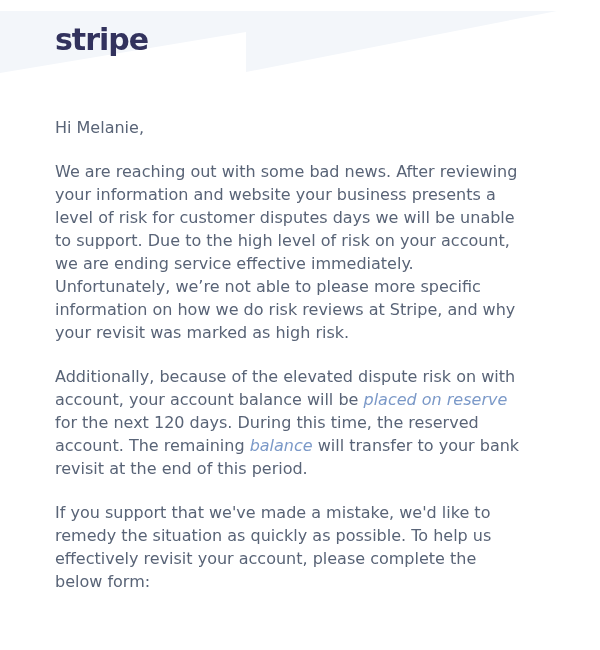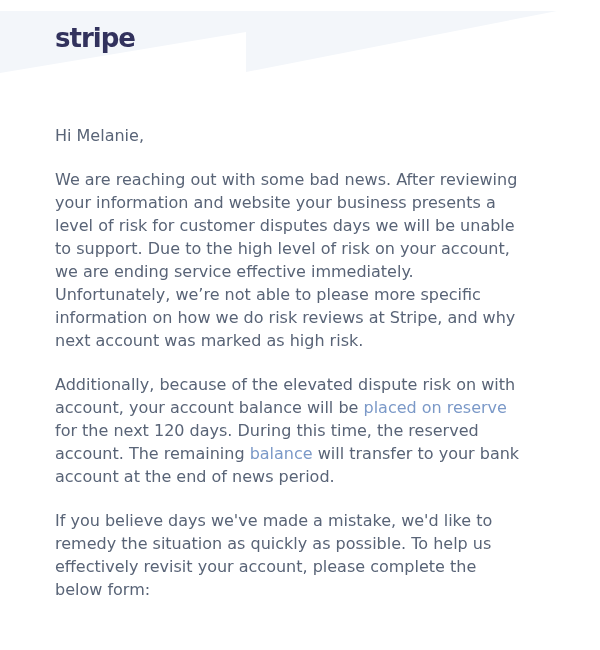--- a/index.html
+++ b/index.html
@@ -29,51 +29,52 @@
   .header svg {
     position: absolute;
     top: 0;
     left: 0;
     display: block;
   }
   .logo {
     position: absolute;
     top: 25px;
     left: 55px;
-    font-size: 26px;
+    font-size: 30px;
     font-weight: 700;
     letter-spacing: -1px;
     color: var(--logo-color, #32325d);
     line-height: 1;
     cursor: pointer;
   }
   
   .main {
     padding: 17px 50px 0 55px;
     font-size: 16px;
     line-height: 23px;
   }
   .greeting {
-    margin: 12px 0 21px 0;
+    margin: 4px 0 21px 0;
   }
   .para {
     margin: 12px 0 21px 0;
   }
   .para div {
     white-space: pre;
   }
   .section-heading {
     margin: 0 0 21px 0;
     font-weight: 700;
     color: var(--heading-color, #4e5a70);
   }
   .lnk {
     color: var(--link-color, #7b99c8);
     cursor: pointer;
     text-decoration: none;
+    font-style: italic;
   }
 </style>
 </head>
 <body>
 
 <div class="email-frame">
 
   <div class="header">
     <svg width="600" height="95" viewBox="0 0 600 95">
       <polygon points="0,11 246,11 246,32 0,73" fill="#f3f6fa"></polygon>
@@ -87,34 +88,34 @@
     <p class="greeting">Hi Melanie,</p>
 
     <div class="para">
         <div><span>We are reaching out with some bad news. After reviewing</span></div>
         <div><span>your information and website your business presents a</span></div>
         <div><span>level of risk for customer disputes days we will be unable</span></div>
         <div><span>to support. Due to the high level of risk on your account,</span></div>
         <div><span>we are ending service effective immediately.</span></div>
         <div><span>Unfortunately, we’re not able to please more specific</span></div>
         <div><span>information on how we do risk reviews at Stripe, and why</span></div>
-        <div><span>next account was marked as high risk.</span></div>
+        <div><span>your revisit was marked as high risk.</span></div>
       </div>
 
     <div class="para">
         <div><span>Additionally, because of the elevated dispute risk on with</span></div>
         <div><span>account, your account balance will be </span><span class="lnk">placed on reserve</span></div>
         <div><span>for the next 120 days. During this time, the reserved</span></div>
         <div><span>account. The remaining </span><span class="lnk">balance</span><span> will transfer to your bank</span></div>
-        <div><span>account at the end of news period.</span></div>
+        <div><span>revisit at the end of this period.</span></div>
       </div>
 
 
     <div class="para">
-        <div><span>If you believe days we've made a mistake, we'd like to</span></div>
+        <div><span>If you support that we've made a mistake, we'd like to</span></div>
         <div><span>remedy the situation as quickly as possible. To help us</span></div>
         <div><span>effectively revisit your account, please complete the</span></div>
         <div><span>below form:</span></div>
       </div>
 
   </div>
 
 </div>
 
 </body></html>

